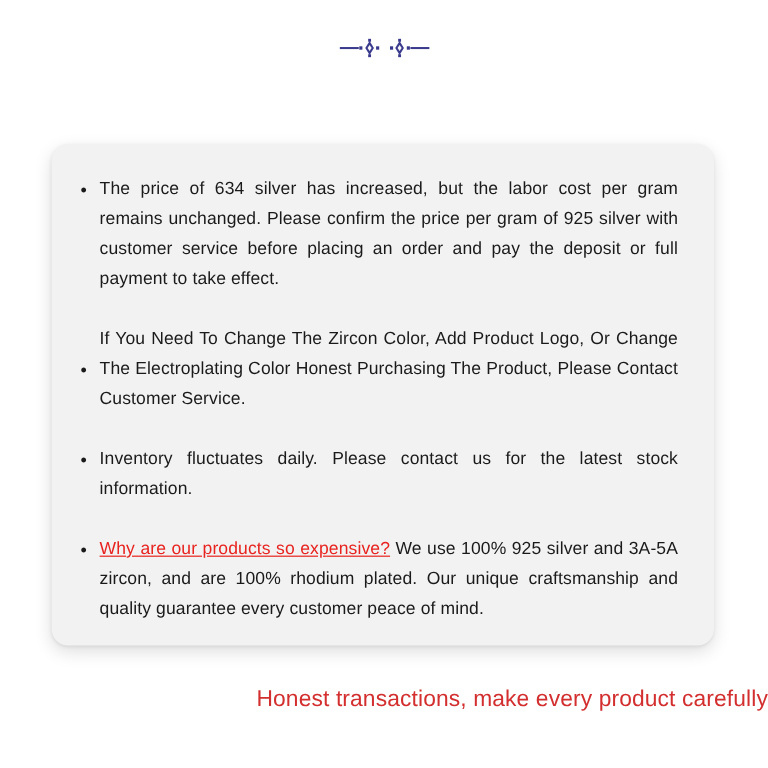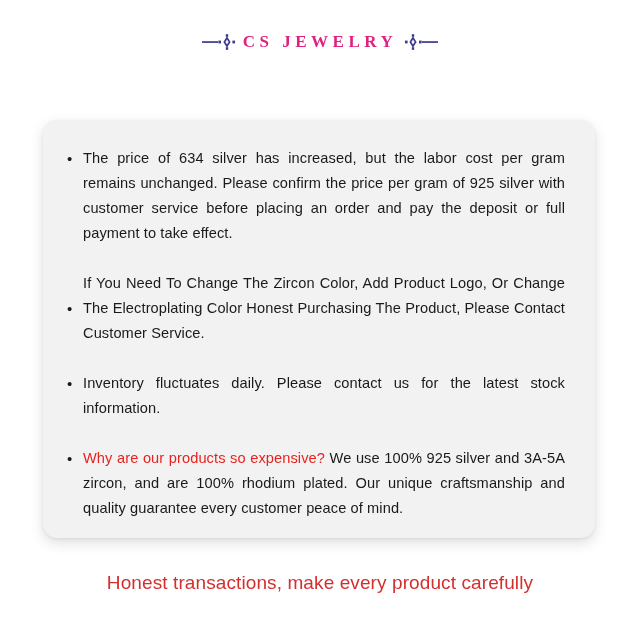--- a/index.html
+++ b/index.html
@@ -138,29 +138,30 @@
     font-size: 14.6px;
     line-height: 25px;
     color: #1a1a1a;
     text-align: justify;
     text-justify: inter-word;
     letter-spacing: 0.1px;
   }
 
   .notice-text .highlight-question {
     color: #e8231f;
+    text-decoration: underline;
   }
 
   
   .footer-slogan {
     position: absolute;
     left: 0;
     top: 570px;
     width: 640px;
-    text-align: center;
+    text-align: right;
     font-family: "Liberation Sans", sans-serif;
     font-size: 19px;
     line-height: 26px;
     color: #d32f2f;
     letter-spacing: 0.1px;
   }
 </style>
 </head>
 <body>
 
@@ -174,21 +175,20 @@
         <rect x="0" y="7.2" width="16" height="1.7" fill="currentColor"></rect>
         <path d="M25 2.2 L28.6 8 L25 13.8 L21.4 8 Z" fill="currentColor"></path>
         <path d="M25 5.4 L26.7 8 L25 10.6 L23.3 8 Z" fill="#f7f7f7"></path>
         <rect x="16.4" y="6.6" width="2.6" height="2.8" fill="currentColor"></rect>
         <rect x="30.4" y="6.6" width="2.6" height="2.8" fill="currentColor"></rect>
         <rect x="23.8" y="0.2" width="2.4" height="2.6" fill="currentColor"></rect>
         <rect x="23.8" y="13.2" width="2.4" height="2.6" fill="currentColor"></rect>
       </svg>
     </span>
 
-    <span class="brand-subtitle">CS JEWELRY</span>
 
     <span class="ornament">
       <svg width="34" height="16" viewBox="0 0 34 16" aria-hidden="true">
         <rect x="18" y="7.2" width="16" height="1.7" fill="currentColor"></rect>
         <path d="M9 2.2 L12.6 8 L9 13.8 L5.4 8 Z" fill="currentColor"></path>
         <path d="M9 5.4 L10.7 8 L9 10.6 L7.3 8 Z" fill="#f7f7f7"></path>
         <rect x="1" y="6.6" width="2.6" height="2.8" fill="currentColor"></rect>
         <rect x="15" y="6.6" width="2.6" height="2.8" fill="currentColor"></rect>
         <rect x="7.8" y="0.2" width="2.4" height="2.6" fill="currentColor"></rect>
         <rect x="7.8" y="13.2" width="2.4" height="2.6" fill="currentColor"></rect>

